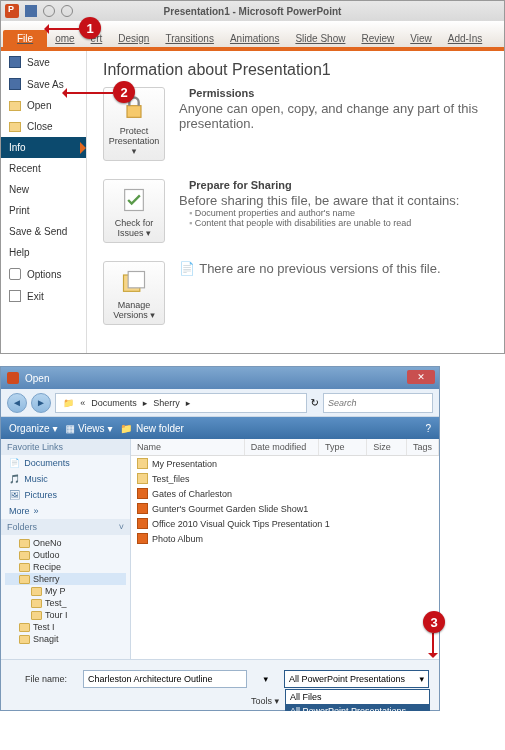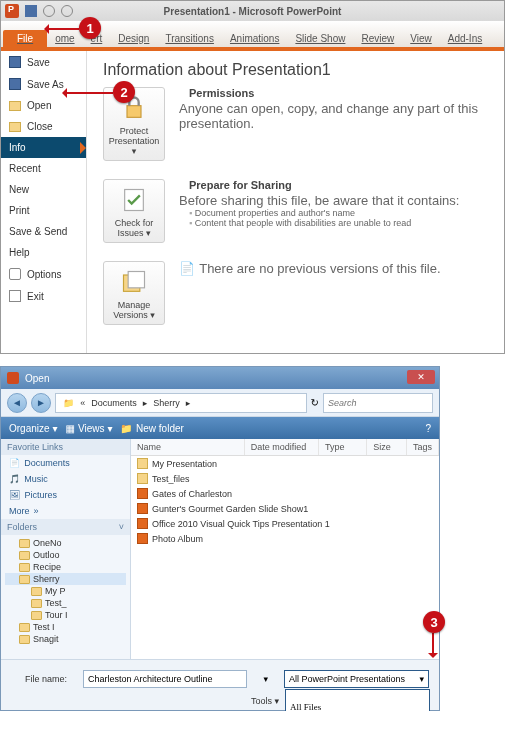--- a/index.html
+++ b/index.html
@@ -62,21 +62,21 @@
 .col-name { width: 130px; } .col-date { width: 84px; } .col-type { width: 54px; } .col-size { width: 44px; } .col-tags { flex: 1; }
 .file-row { display: flex; align-items: center; gap: 4px; padding: 2px 6px; font-size: 9px; color: #333; cursor: pointer; }
 .file-ico { width: 11px; height: 11px; background: #f6d589; border: 1px solid #d1ad4d; display: inline-block; }
 .file-ico.ppt { background: #e2671f; border-color: #b54d10; }
 .footer2 { padding: 10px 10px 4px; font-size: 10px; display: flex; flex-direction: column; gap: 8px; border-top: 1px solid #cdd9e6; background: #eef3f9; position: relative; }
 .fn-row { display: flex; align-items: center; gap: 16px; }
 .fn-row label { font-size: 9px; color: #333; width: 56px; text-align: right; }
 .fn-input { height: 18px; border: 1px solid #9cb3cb; background: #fff; font-size: 9px; padding: 4px 4px; }
 .type-dd { width: 145px; height: 18px; border: 1px solid #2a5a8a; background: #fff; font-size: 9px; padding: 0 4px; display: flex; align-items: center; justify-content: space-between; cursor: pointer; position: relative; }
 .dd-list { position: absolute; left: 0; top: 18px; width: 145px; background: #fff; border: 1px solid #2a5a8a; font-size: 9px; z-index: 5; }
-.dd-item { padding: 12px 4px; cursor: pointer; font-family: Liberation Serif, serif; }
+.dd-item { padding: 2px 4px; cursor: pointer; }
 .dd-item.hi { background: #2a5a8a; color: #fff; }
 .tools { font-size: 9px; color: #333; cursor: pointer; }
 
 .ico-save { width:12px; height:12px; background:#4a6fa5; border:1px solid #2a4a75; }
 .ico-open { width:12px; height:10px; background:#f6d589; border:1px solid #d1ad4d; }
 .ico-close { width:12px; height:10px; background:#f6d589; border:1px solid #d1ad4d; position:relative; }
 .ico-opts { width:12px; height:12px; border:1px solid #888; border-radius:2px; }
 .ico-exit { width:12px; height:12px; border:1px solid #888; position:relative; }
 
 </style>

